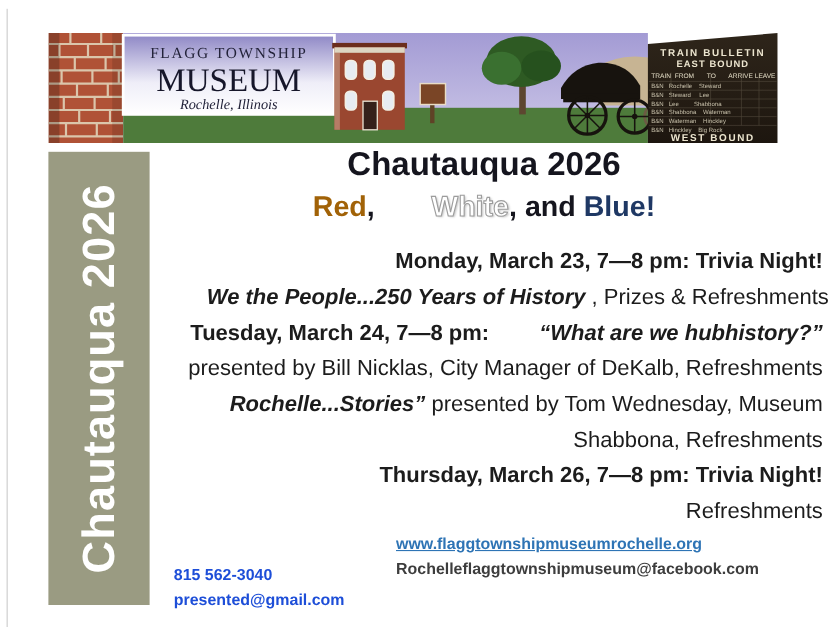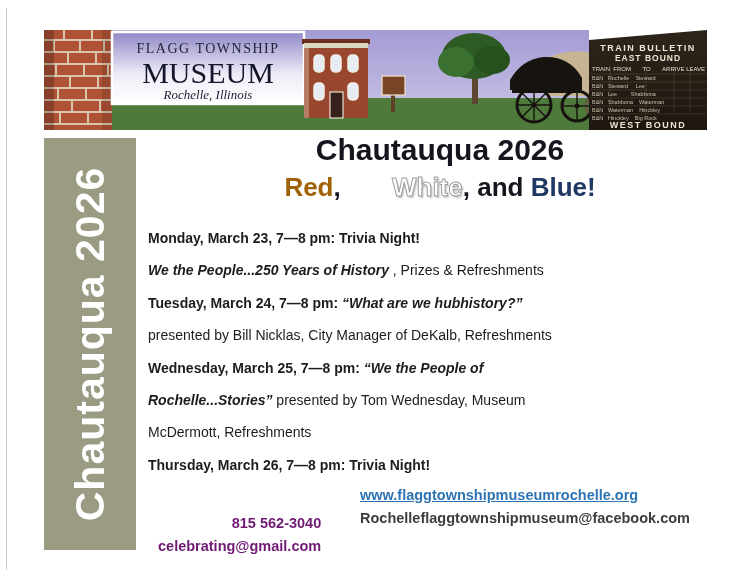--- a/index.html
+++ b/index.html
@@ -43,30 +43,30 @@
   .word-white {
     color:#ffffff;
     -webkit-text-stroke:1px #9c9c9c;
     text-shadow:1.5px 1.5px 2px #c4c4c4;
     margin-left:44px;
   }
 
   
   .schedule {
     position:absolute; left:148px; top:222px; width:600px;
-    font-size:14px; line-height:32.4px; color:#1c1c1c; white-space:nowrap;
+    font-size:20px; line-height:32.4px; color:#1c1c1c; white-space:nowrap;text-align:right;
   }
   .seg-b  { font-weight:700; }
-  .seg-bi { font-weight:700; font-style:italic; }
+  .seg-bi { font-weight:700; font-style:italic;margin-left:40px; }
   .seg-r  { font-weight:400; }
 
   
   .footer-left {
     position:absolute; left:158px; top:512px; font-size:14.5px; font-weight:700;
-    color:#701a75; line-height:23px;text-align:right;
+    color:#1d4ed8; line-height:23px;
   }
   .footer-right {
     position:absolute; left:360px; top:484px; font-size:14.5px; font-weight:700;
     color:#3d3d3d; line-height:23px;
   }
   .weblink { color:#2e74b5; text-decoration:underline; cursor:pointer; }
 </style>
 </head>
 <body>
 
@@ -218,28 +218,28 @@
   </div>
 
   <div class="title">Chautauqua 2026</div>
   <div class="subtitle"><span class="word-red">Red</span><span>, </span><span class="word-white">White</span><span>, and </span><span class="word-blue">Blue!</span></div>
 
   <div class="schedule">
     <div class="line"><span class="seg-b">Monday, March 23, 7—8 pm: Trivia Night!</span></div>
     <div class="line"><span class="seg-bi">We the People...250 Years of History</span><span class="seg-r"> , Prizes &amp; Refreshments</span></div>
     <div class="line"><span class="seg-b">Tuesday, March 24, 7—8 pm: </span><span class="seg-bi">“What are we hubhistory?”</span></div>
     <div class="line"><span class="seg-r">presented by Bill Nicklas, City Manager of DeKalb, Refreshments</span></div>
-    <div class="line"><span class="seg-b">Wednesday, March 25, 7—8 pm: </span><span class="seg-bi">“We the People of</span></div>
     <div class="line"><span class="seg-bi">Rochelle...Stories”</span><span class="seg-r">  presented by Tom Wednesday, Museum</span></div>
-    <div class="line"><span class="seg-r">McDermott, Refreshments</span></div>
+    <div class="line"><span class="seg-r">Shabbona, Refreshments</span></div>
     <div class="line"><span class="seg-b">Thursday, March 26, 7—8 pm: Trivia Night!</span></div>
+    <div class="line"><span class="seg-r">Refreshments</span></div>
   </div>
 
   <div class="footer-left">
     <div>815 562-3040</div>
-    <div>celebrating@gmail.com</div>
+    <div>presented@gmail.com</div>
   </div>
   <div class="footer-right">
     <div><a class="weblink">www.flaggtownshipmuseumrochelle.org</a></div>
     <div>Rochelleflaggtownshipmuseum@facebook.com</div>
   </div>
 
 </div>
 
 </body></html>

